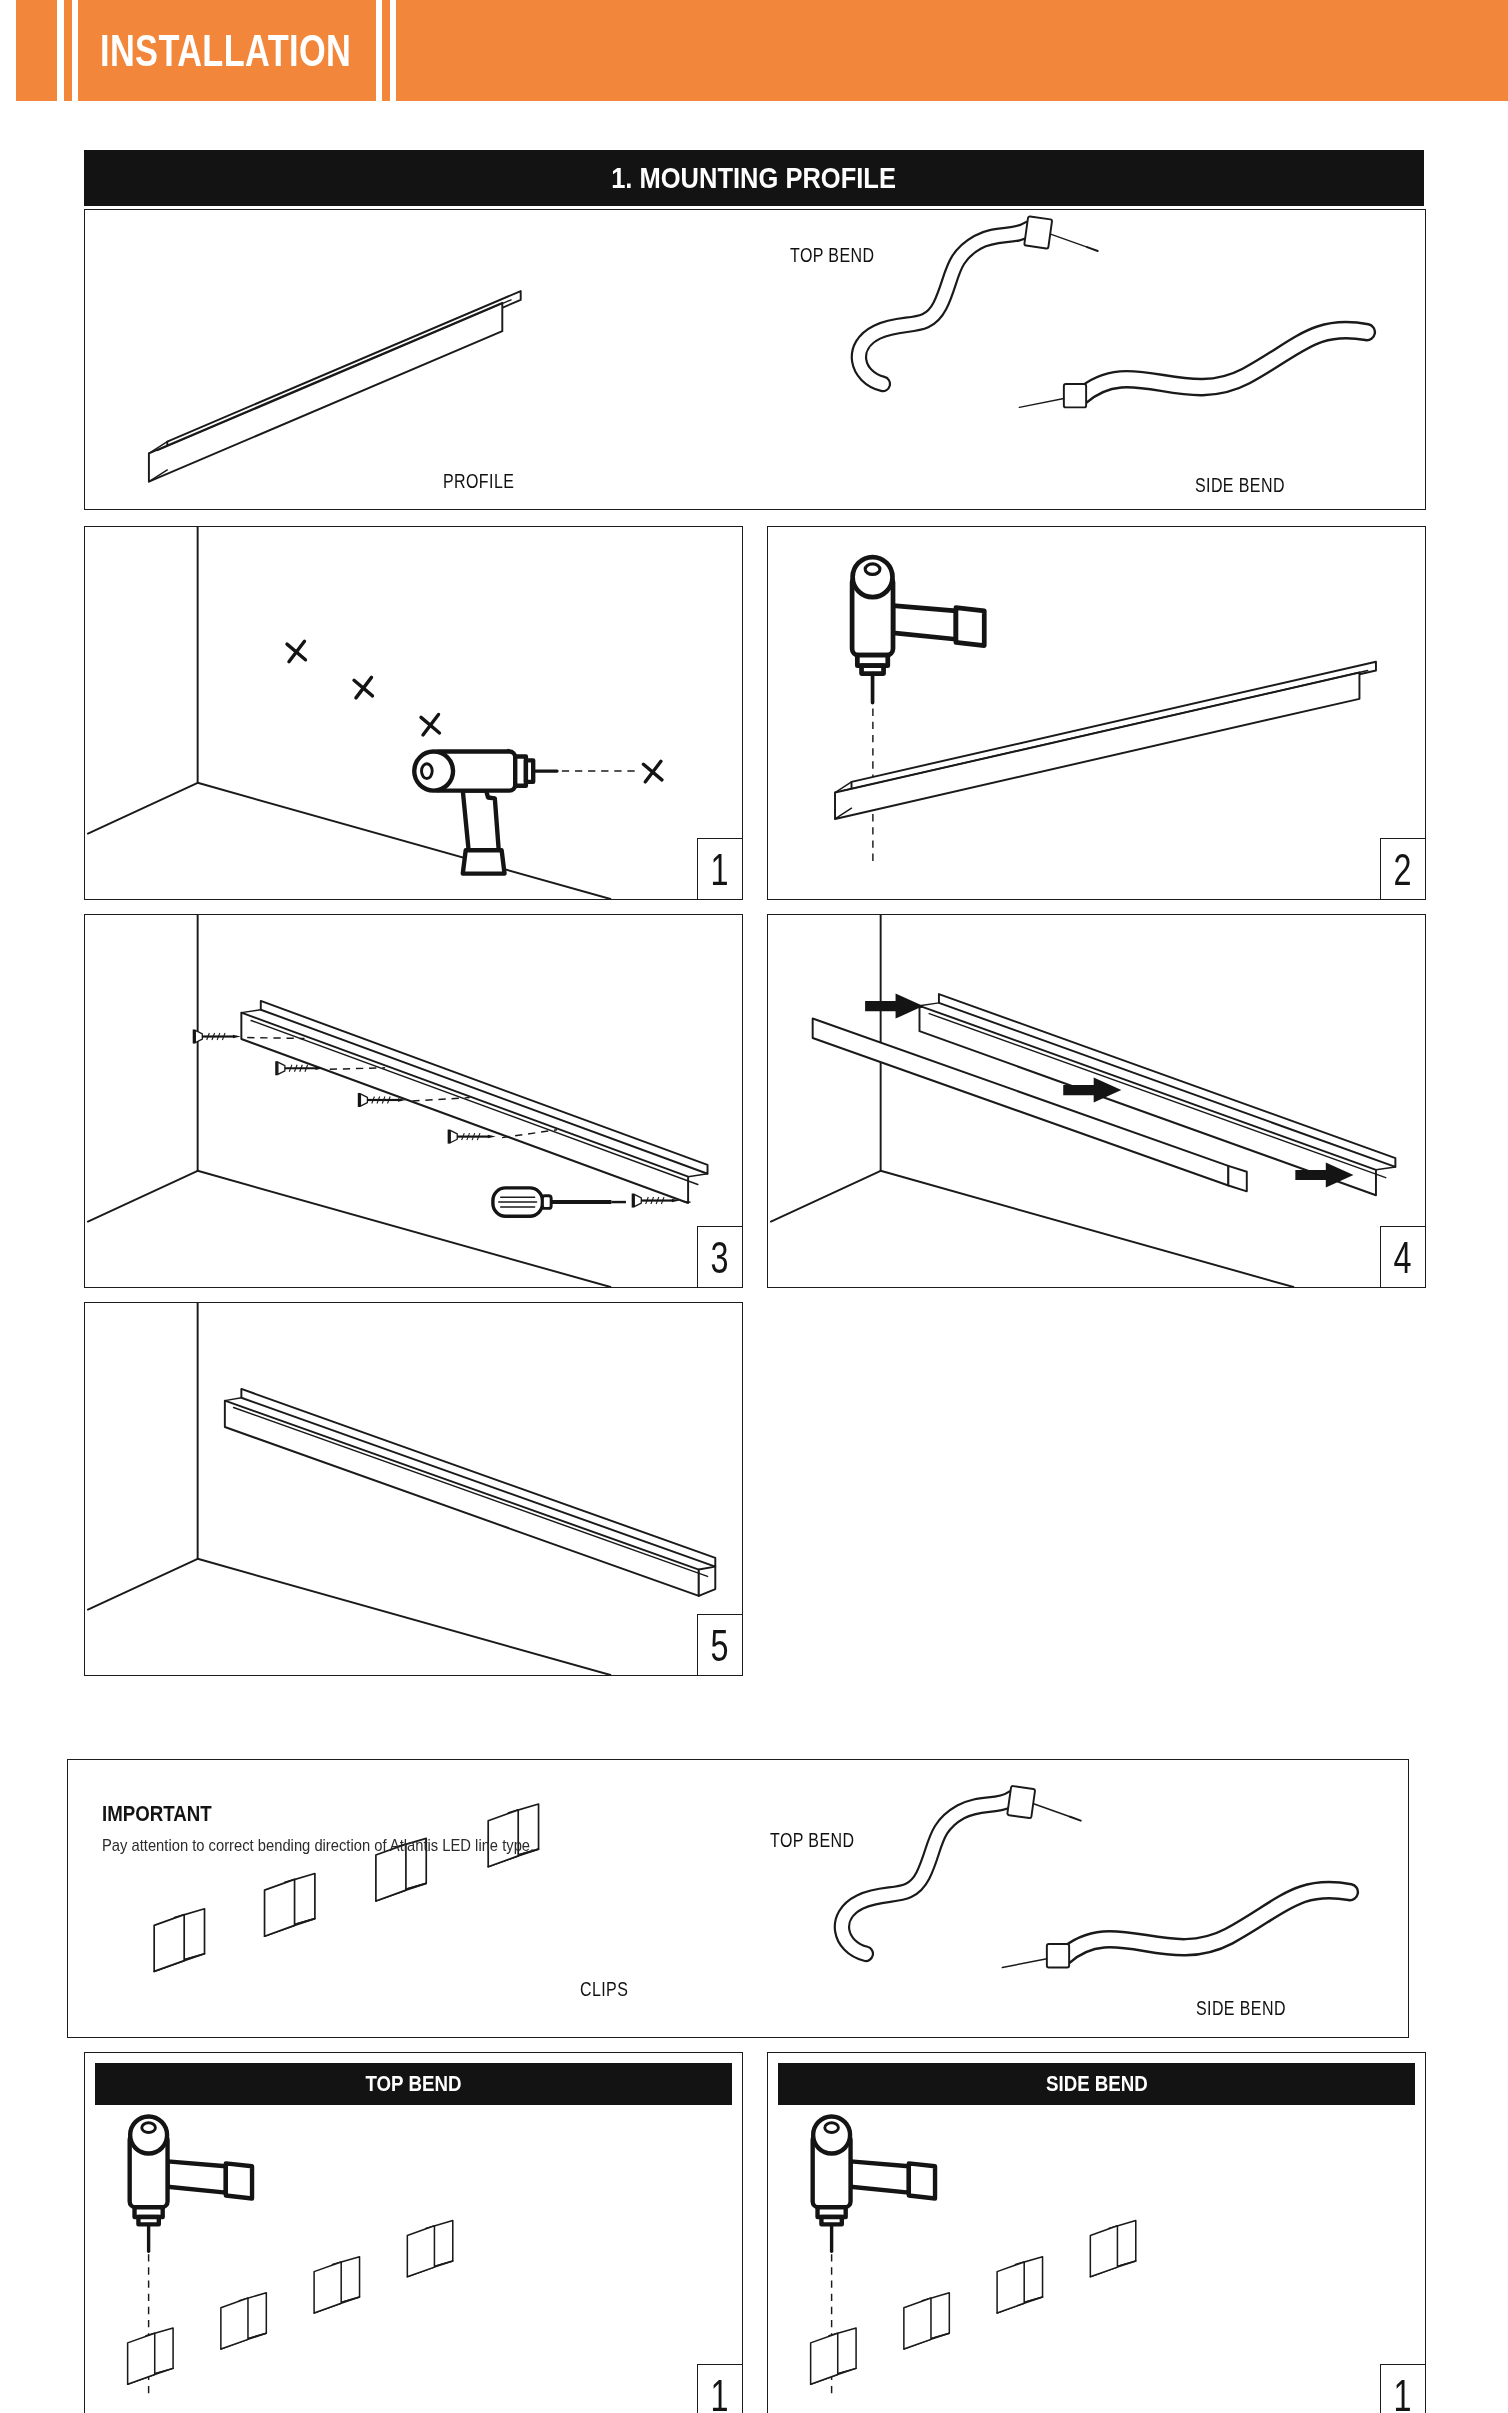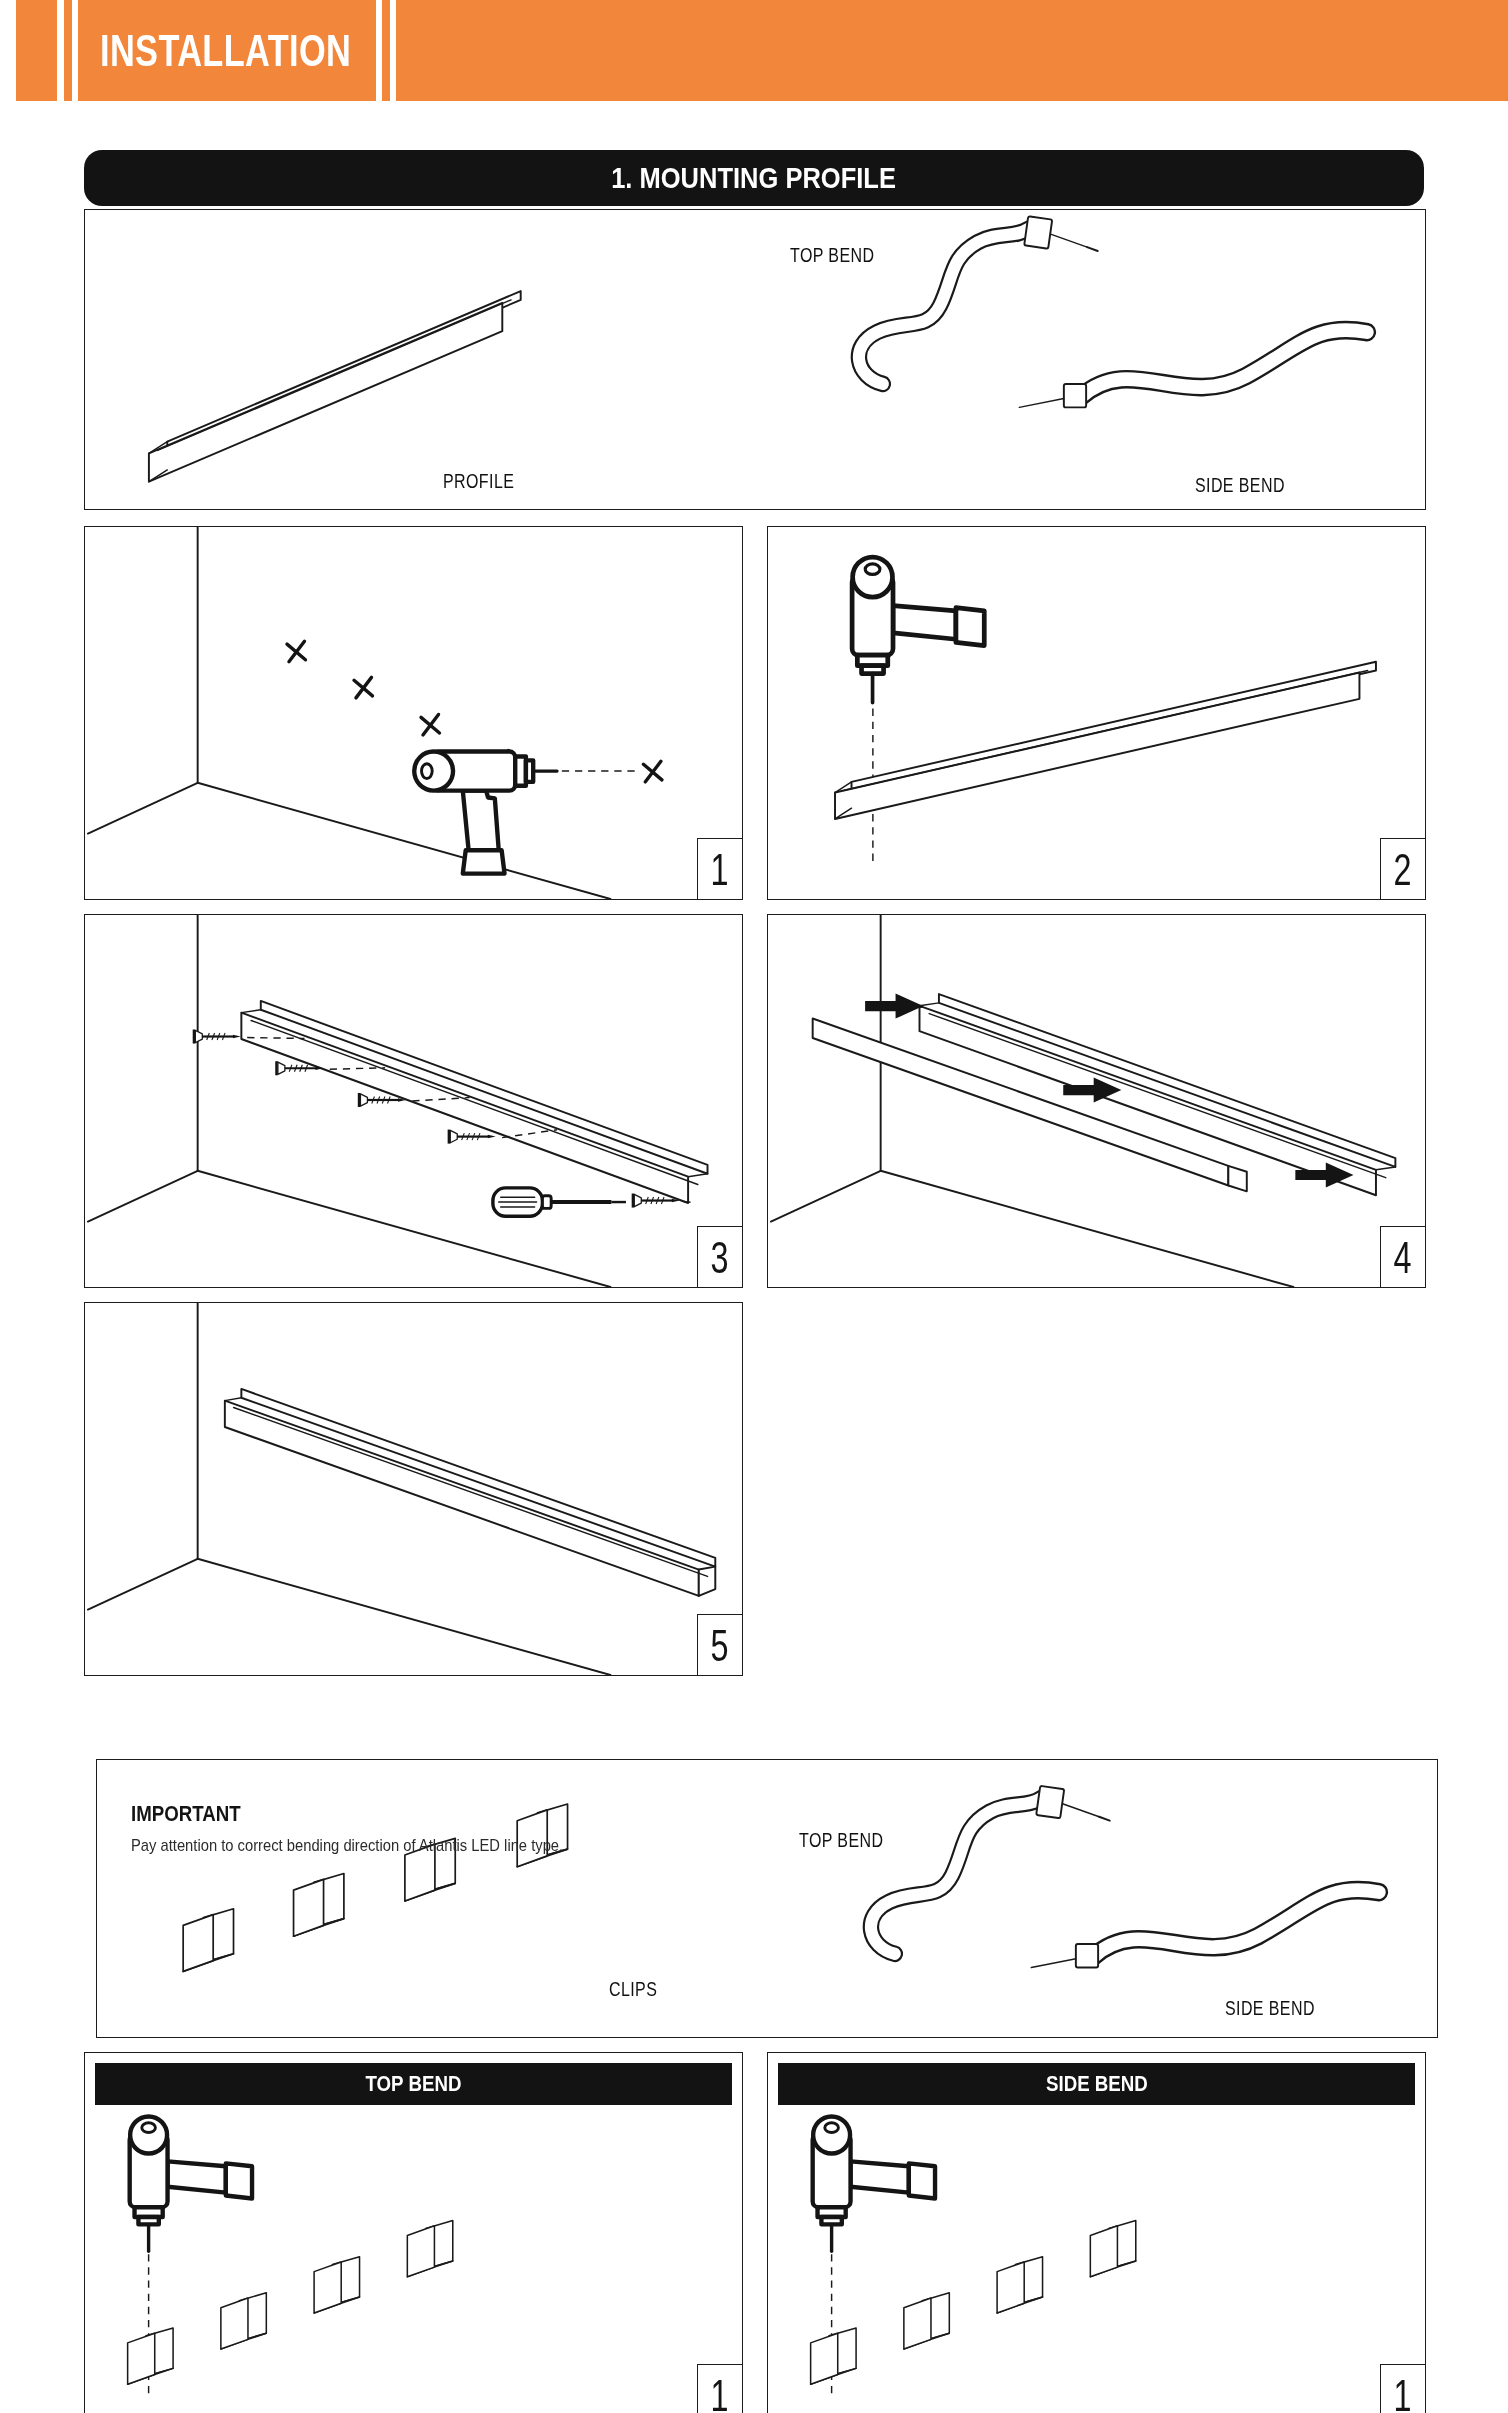--- a/index.html
+++ b/index.html
@@ -154,21 +154,21 @@
   <div class="topbar">
     <div class="stripe" style="left:41px;width:6.8px;"></div>
     <div class="stripe" style="left:56px;width:5.8px;"></div>
     <div class="stripe" style="left:360px;width:6.3px;"></div>
     <div class="stripe" style="left:374px;width:6.3px;"></div>
     <div class="topbar-title">
         <span>INSTALLATION</span>
       </div>
   </div>
 
-  <div class="bar" style="left:84px;top:150px;width:1340px;height:56px;border-radius:18px;">
+  <div class="bar" style="left:84px;top:150px;width:1340px;height:56px;">
     <span>1. MOUNTING PROFILE</span>
   </div>
 
   <div class="panel" style="left:84px;top:209px;width:1340px;height:299px;">
     <svg viewBox="0 0 2768 612" preserveAspectRatio="none">
       <g>
         <polygon class="wht" points="170,474 900,166 900,184 170,492"></polygon>
         <polygon class="wht" points="132,498 862,190 862,248 132,556"></polygon>
         <line class="ln2" x1="132" y1="498" x2="170" y2="474"></line>
         <line class="ln2" x1="132" y1="556" x2="170" y2="532"></line>
@@ -302,21 +302,21 @@
         <line class="ln2" x1="322" y1="194" x2="288" y2="200"></line>
         <line class="ln2" x1="306" y1="214" x2="1282" y2="560"></line>
       </g>
     </svg>
     <div class="numbox">
         <span>5</span>
       </div>
   </div>
 
 
-  <div class="panel" style="left:96px;top:1759px;width:1340px;height:277px;">
+  <div class="panel" style="left:67px;top:1759px;width:1340px;height:277px;">
     <svg viewBox="0 0 2768 566" preserveAspectRatio="none">
       <use href="#clip" transform="translate(176,296)"></use>
       <use href="#clip" transform="translate(404,224)"></use>
       <use href="#clip" transform="translate(634,152)"></use>
       <use href="#clip" transform="translate(866,82)"></use>
       <g>
         <path class="band-out" d="M1648,396 C1592,382 1578,318 1636,290 C1694,263 1738,290 1766,236 C1794,180 1786,138 1844,106 C1884,84 1922,98 1950,78"></path>
         <path class="band-in" d="M1648,396 C1592,382 1578,318 1636,290 C1694,263 1738,290 1766,236 C1794,180 1786,138 1844,106 C1884,84 1922,98 1950,78"></path>
         <rect class="wht" x="1944" y="56" width="50" height="60" rx="4" transform="rotate(8 1969 86)"></rect>
         <line class="ln2" x1="1996" y1="90" x2="2070" y2="116"></line>

